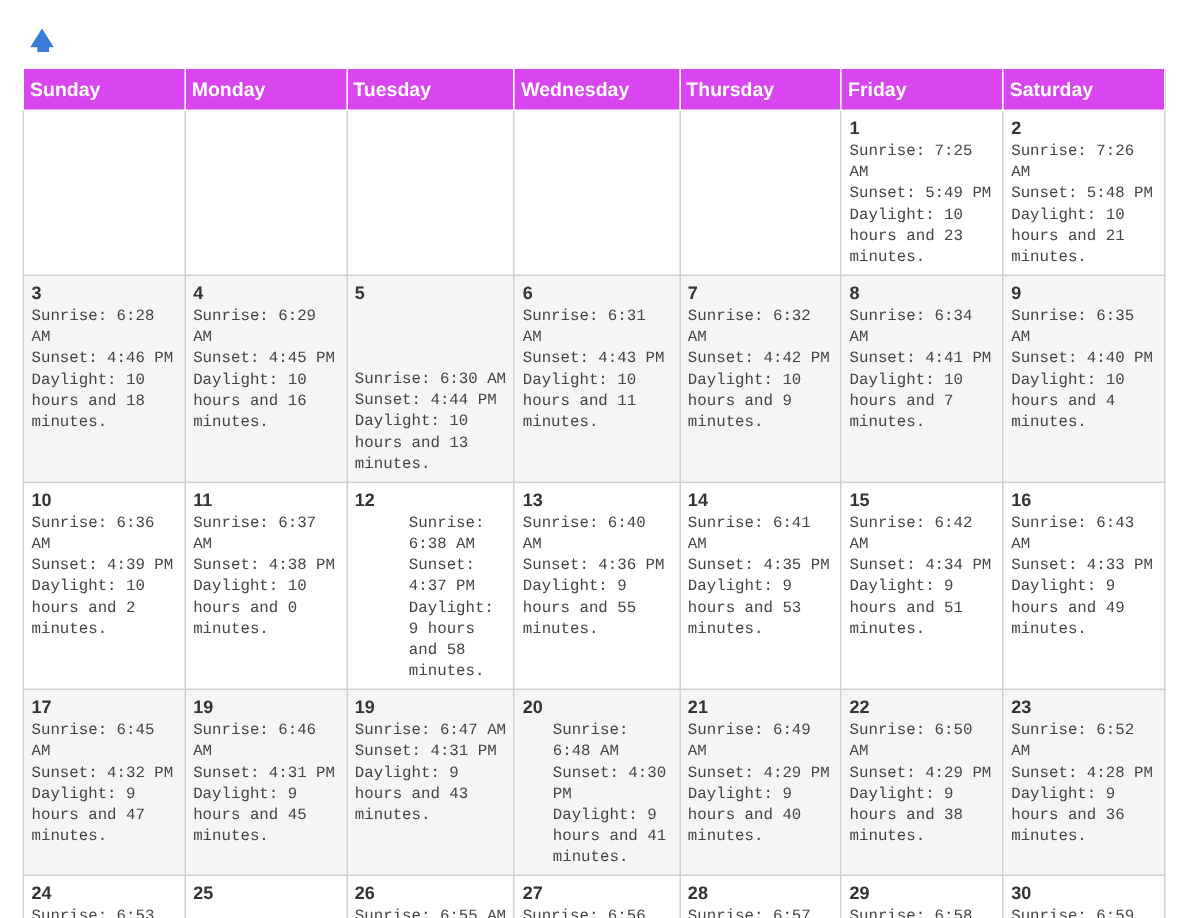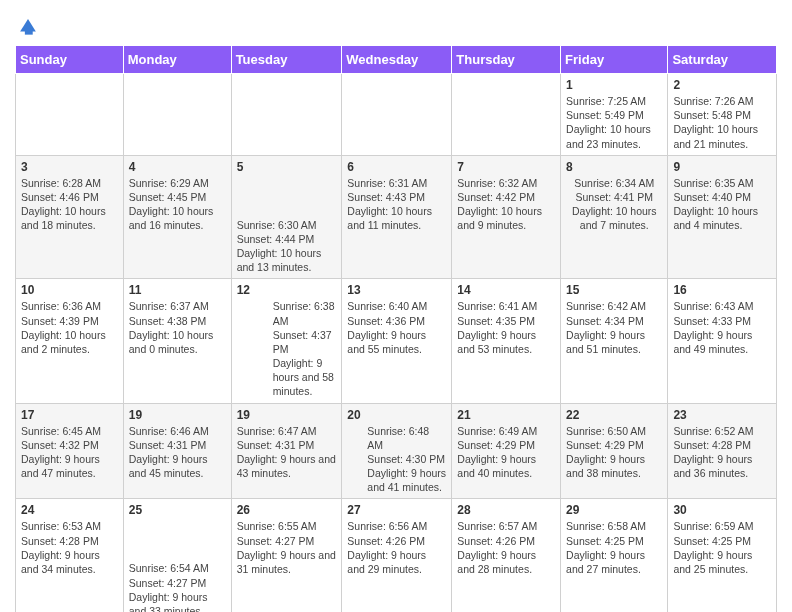--- a/index.html
+++ b/index.html
@@ -54,21 +54,21 @@
       font-size: 15px;
       color: #555;
       margin-top: 2px;
     }
     .calendar {
       width: 100%;
       border-collapse: collapse;
       font-size: 11px;
     }
     .calendar thead tr th {
-      background-color: #8b5cf6;
+      background-color: #d946ef;
       color: #fff;
       padding: 6px 4px;
       text-align: left;
       font-size: 13px;
       font-weight: bold;
       border: 1px solid #fff;
       margin-left: 12px;
     }
     .calendar tbody tr td {
       vertical-align: top;
@@ -84,20 +84,21 @@
     .day-num {
       font-size: 12px;
       font-weight: bold;
       color: #333;
       margin-bottom: 2px;
     }
     .day-info {
       font-size: 10.5px;
       color: #444;
       line-height: 1.35;
+      font-family: Liberation Mono, monospace;
     }
     .empty-cell {
       background: #fff !important;
     }
   </style>
 </head>
 <body>
 
 <div class="header-area">
   <div class="logo">
@@ -174,21 +175,21 @@
 Daylight: 10 hours and 11 minutes.</div>
         </td>
         <td>
           <div class="day-num">7</div>
           <div class="day-info" style="white-space: pre-line;">Sunrise: 6:32 AM
 Sunset: 4:42 PM
 Daylight: 10 hours and 9 minutes.</div>
         </td>
         <td>
           <div class="day-num">8</div>
-          <div class="day-info" style="white-space: pre-line; text-align: center;">Sunrise: 6:34 AM
+          <div class="day-info" style="white-space: pre-line;">Sunrise: 6:34 AM
 Sunset: 4:41 PM
 Daylight: 10 hours and 7 minutes.</div>
         </td>
         <td>
           <div class="day-num">9</div>
           <div class="day-info" style="white-space: pre-line;">Sunrise: 6:35 AM
 Sunset: 4:40 PM
 Daylight: 10 hours and 4 minutes.</div>
         </td>
       </tr>

